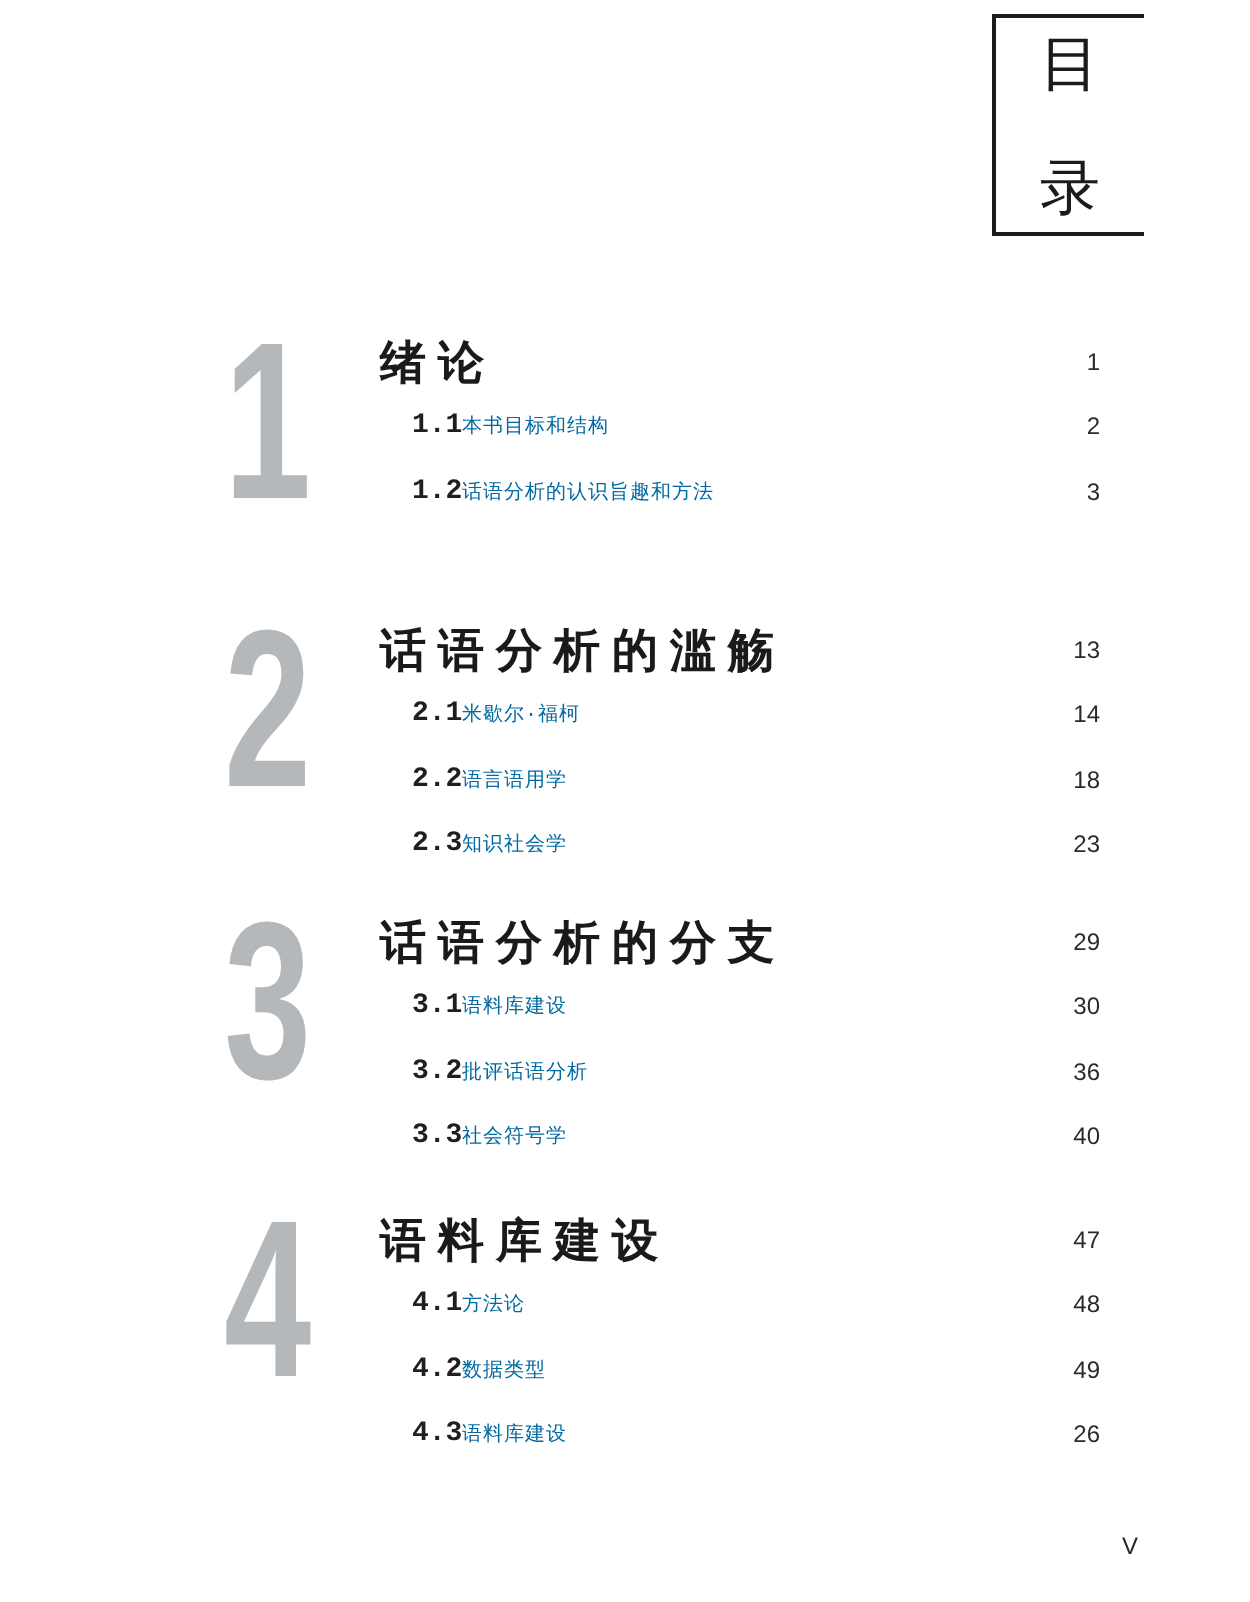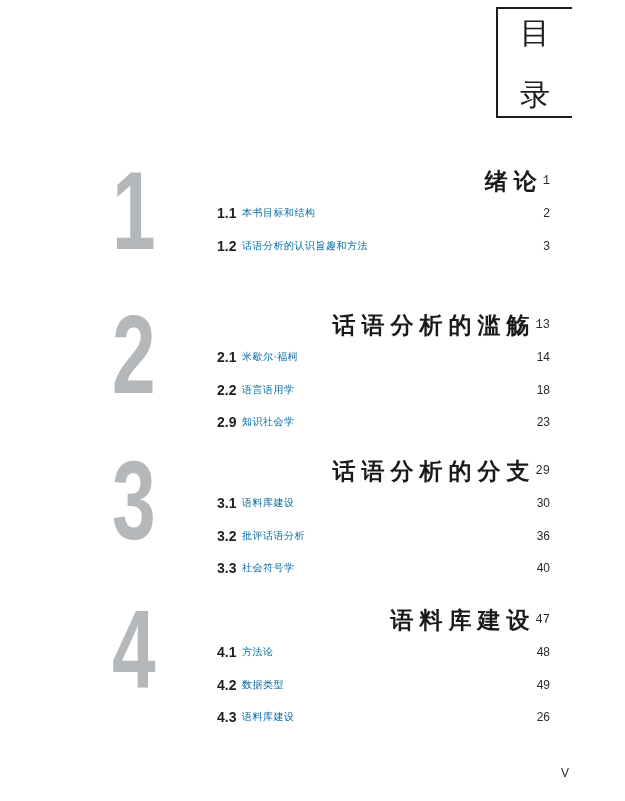--- a/index.html
+++ b/index.html
@@ -55,41 +55,41 @@
     font-weight: 700;
     color: #b5b8bb;
     transform: scaleX(0.70);
     transform-origin: left top;
     letter-spacing: 0;
   }
   .heading-row {
     height: 32px;
     display: flex;
     align-items: center;
-    justify-content: flex-end;
-    font-family: Liberation Mono, monospace;
+    justify-content: space-between;
   }
   .chapter-title {
     font-size: 23px;
     font-weight: 700;
     letter-spacing: 6px;
     color: #1a1a1a;
     white-space: nowrap;
   }
   .entry-row {
     height: 32.5px;
     display: flex;
     align-items: center;
   }
   .entry-left {
     display: flex;
     align-items: center;
-    margin-left: 27px;
+    margin-left: 16px;
     flex: 1;
     min-width: 0;
+    font-family: Liberation Mono, monospace;
   }
   .entry-num {
     display: inline-block;
     width: 25px;
     font-size: 14px;
     font-weight: 600;
     color: #1f1f1f;
     flex: none;
   }
   .entry-label {
@@ -164,21 +164,21 @@
     </div>
     <div class="entry-row">
       <span class="entry-left">
         <span class="entry-num">2.2</span>
         <span class="entry-label">语言语用学</span>
       </span>
       <span class="page-num">18</span>
     </div>
     <div class="entry-row">
       <span class="entry-left">
-        <span class="entry-num">2.9</span>
+        <span class="entry-num">2.3</span>
         <span class="entry-label">知识社会学</span>
       </span>
       <span class="page-num">23</span>
     </div>
   </section>
 
   <section class="chapter" style="top:455px">
     <div class="chapter-number">3</div>
     <div class="heading-row">
       <span class="chapter-title">话语分析的分支</span>

